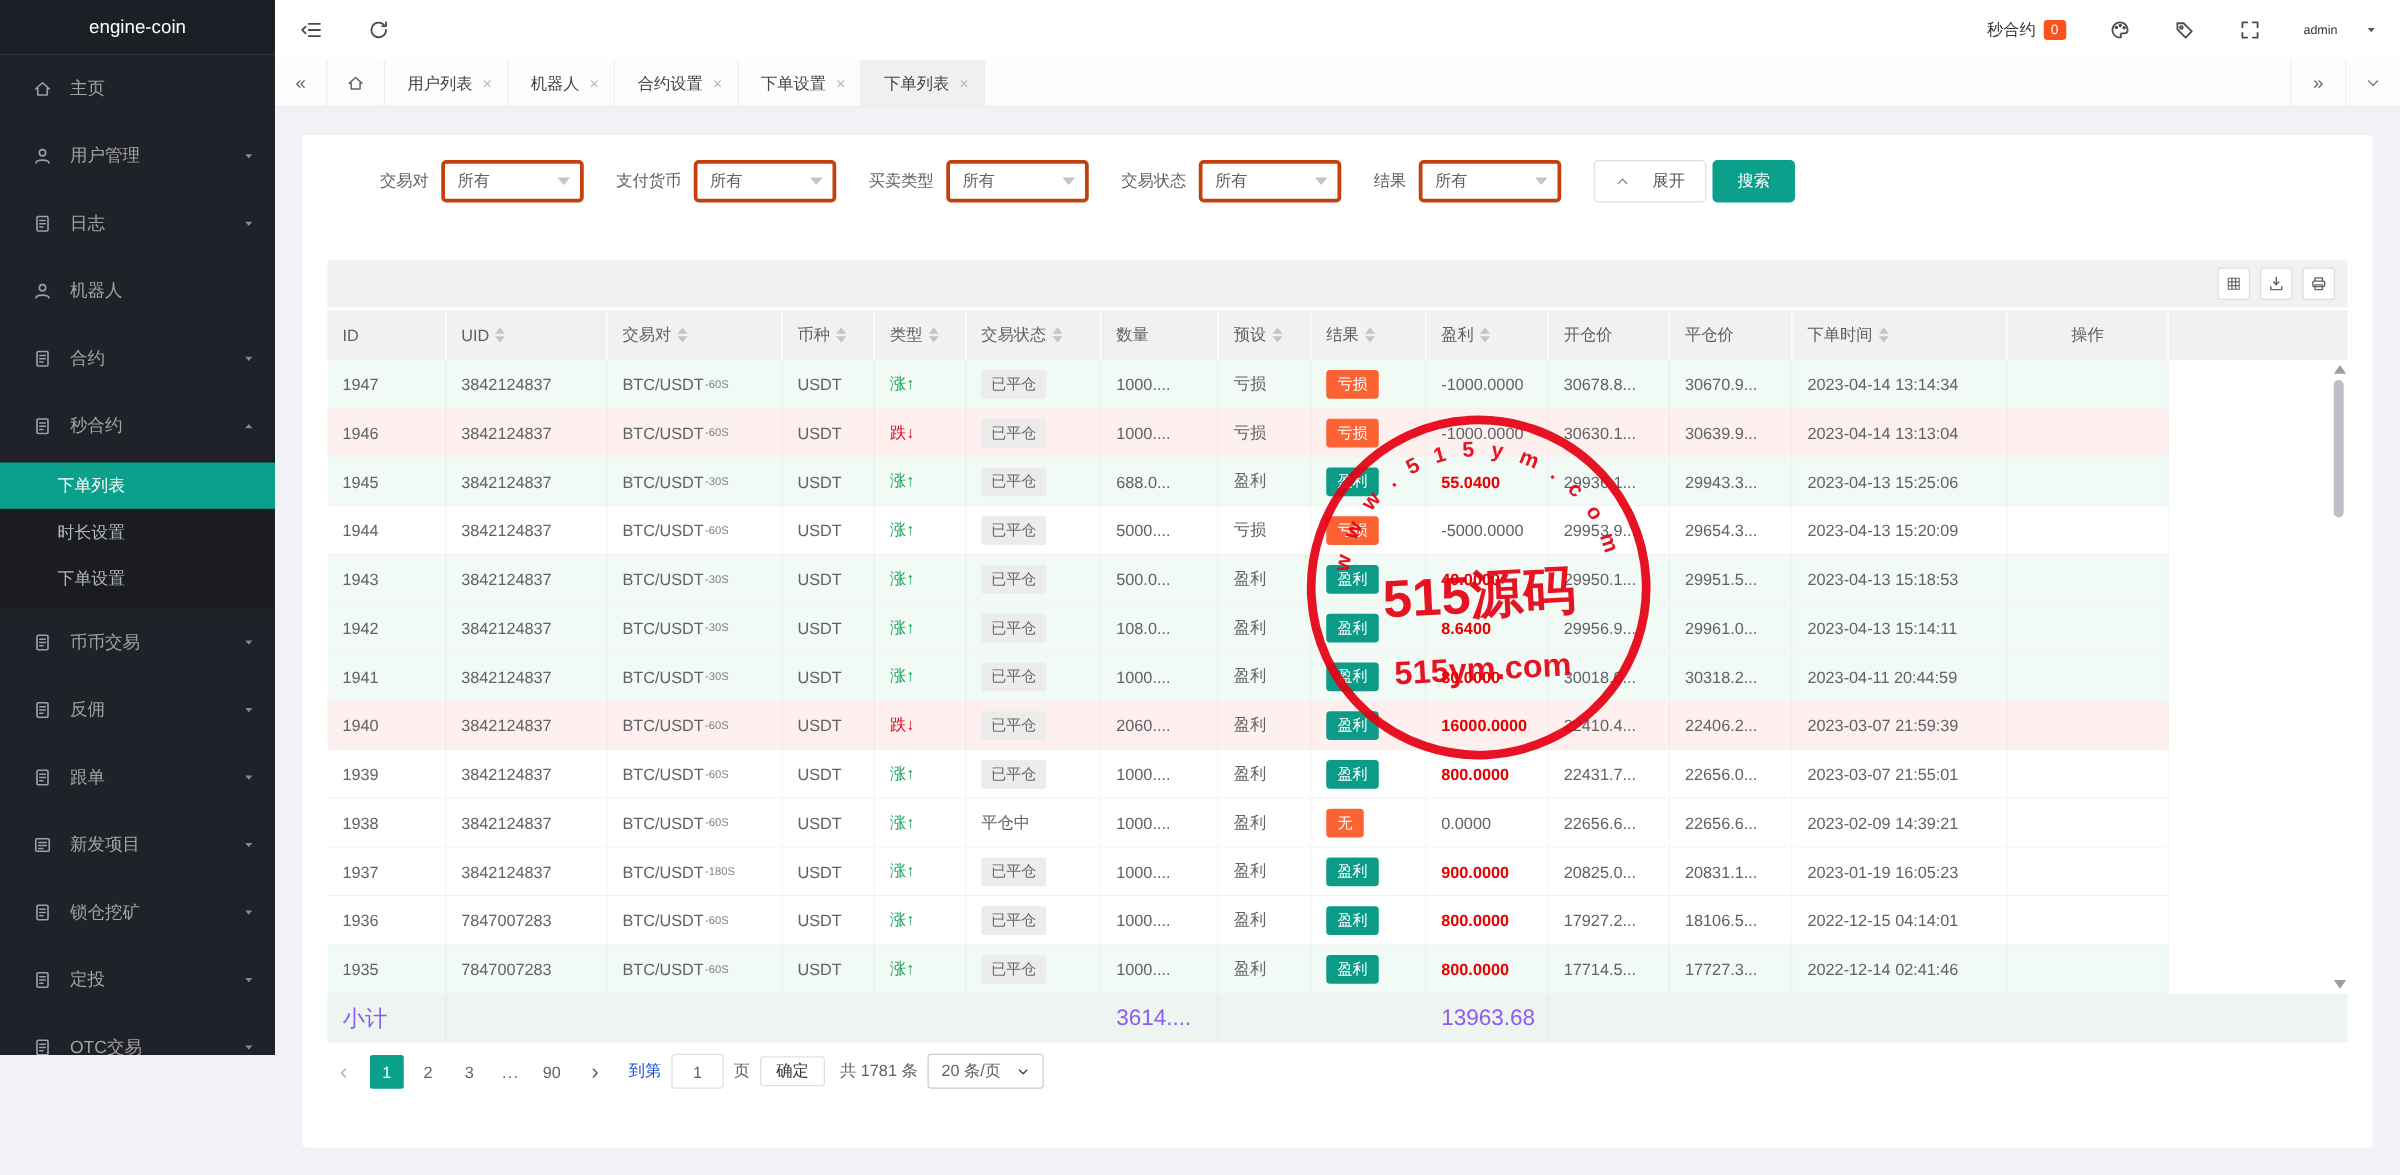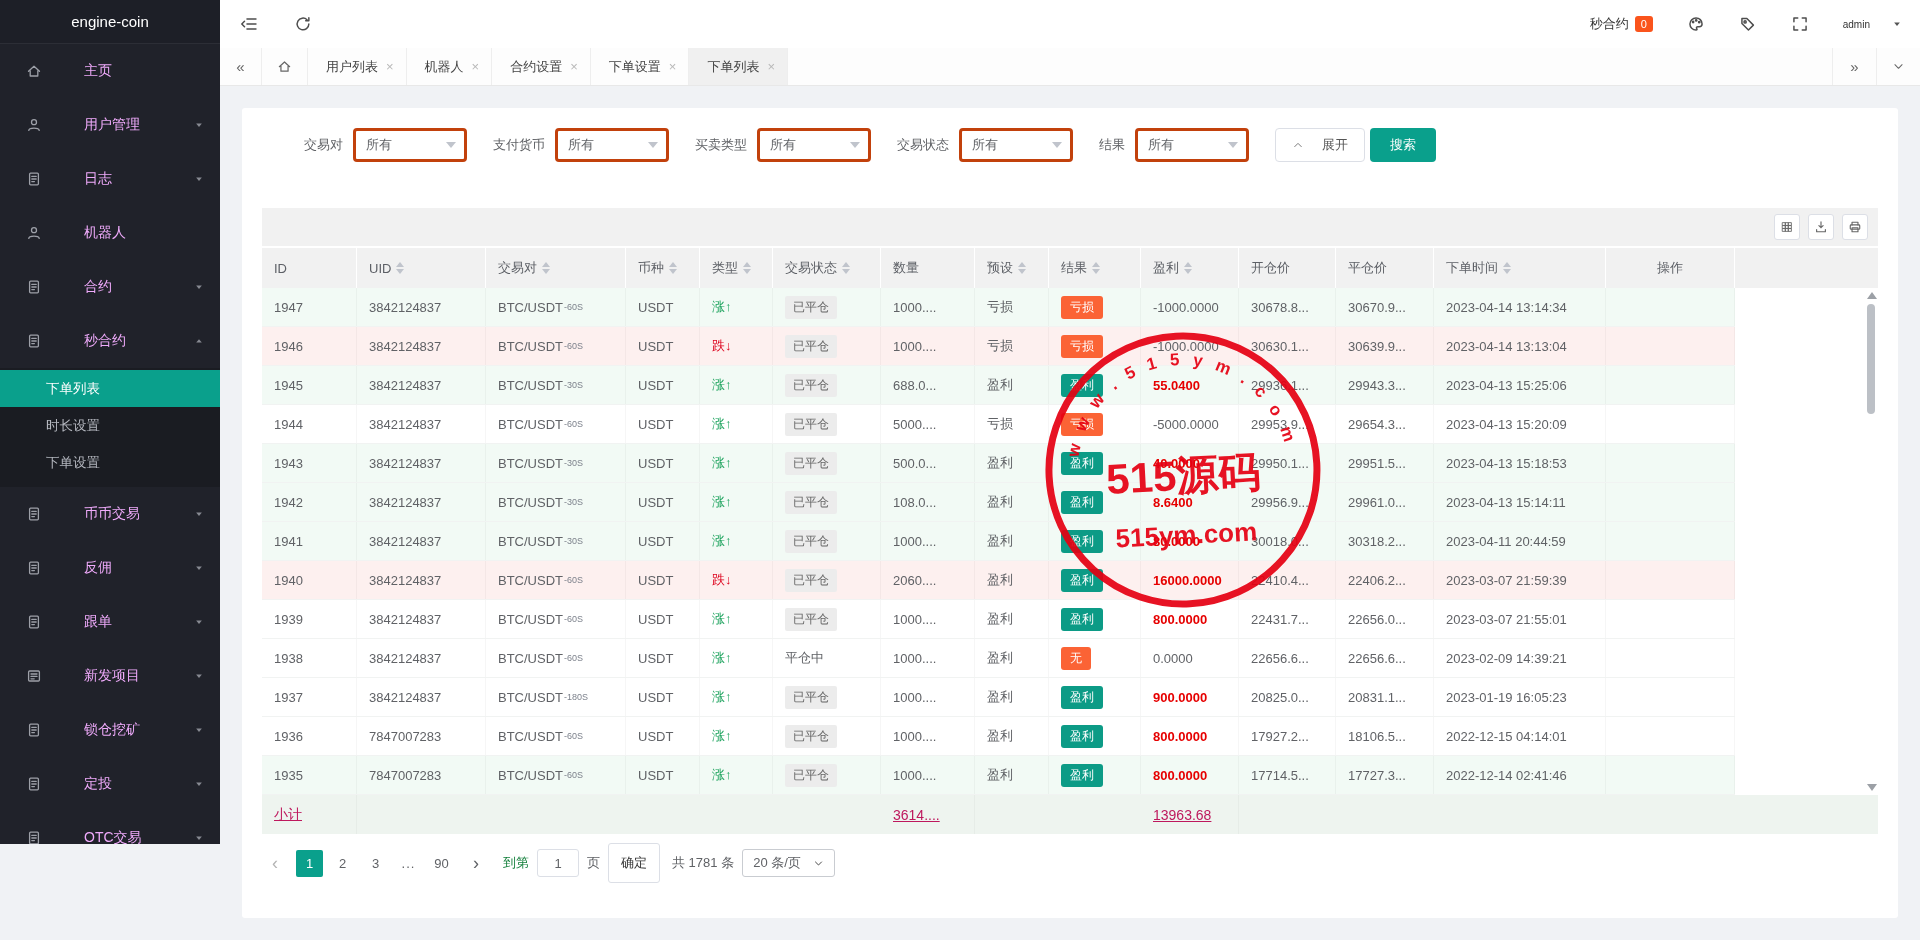--- a/index.html
+++ b/index.html
@@ -5,21 +5,21 @@
   * { margin:0; padding:0; box-sizing:border-box; }
   html,body { width:1920px; height:940px; overflow:hidden;
     font-family:"Liberation Sans","DejaVu Sans",sans-serif; background:#f0f2f5; }
   .app { display:flex; width:1920px; height:940px; }
 
   
   .sidebar { width:220px; height:844px; background:#20222a; flex:0 0 220px; overflow:hidden; }
   .logo { height:44px; line-height:44px; text-align:center; color:#fff; font-size:15px;
           border-bottom:1px solid rgba(255,255,255,.07); background:#1d1f27; }
   .side-item { height:54px; display:flex; align-items:center; padding:0 16px 0 26px;
-               color:#f0abfc; font-size:14px; cursor:pointer;gap:28px; }
+               color:#a3a3a3; font-size:14px; cursor:pointer; }
   .side-item .s-icon { width:16px; height:16px; margin-right:14px; color:#9da0a8; display:inline-flex; }
   .side-item .s-icon svg { width:16px; height:16px; }
   .s-caret { margin-left:auto; display:inline-flex; color:#878a92; }
   .s-caret svg { width:10px; height:10px; }
   .side-sub-wrap { background:#1a1c22; padding:2px 0 6px 0; }
   .side-sub { height:37px; line-height:37px; padding-left:46px; color:#b4b7bf; font-size:13.5px; cursor:pointer; }
   .side-sub.active { background:#0aa08c; color:#fff; }
 
   
   .main { flex:1; display:flex; flex-direction:column; position:relative; }
@@ -90,43 +90,43 @@
   .tcell { font-size:13px; color:#606266; padding-left:12px; white-space:nowrap; overflow:hidden;
            border-right:1px solid rgba(0,0,0,0.035); height:100%; display:flex; align-items:center; }
   .pair-suffix { font-size:9px; margin-left:1px; color:#7d828c; }
   .type-up { color:#1ea35e; } .type-down { color:#dd001b; }
   .badge-gray { background:#ececec; color:#666; font-size:12px; padding:3px 8px; border-radius:2px; }
   .badge-teal { background:#0c9b86; color:#fff; font-size:12px; padding:3px 9px; border-radius:3px; }
   .badge-orange { background:#fb6335; color:#fff; font-size:12px; padding:3px 9px; border-radius:3px; }
   .profit-red { color:#e60000; font-weight:bold; }
 
   .subrow { display:grid; grid-template-columns:var(--cols); height:39px; align-items:center;
-            background:#eef4ef; font-size:14px; color:#be185d;text-decoration:underline; }
+            background:#eef4ef; font-size:18px; color:#8b5cf6; }
   .subrow .scell { padding-left:12px; border-right:1px solid rgba(0,0,0,0.03); height:100%; display:flex; align-items:center; }
 
   
   .vscroll { position:absolute; right:0; top:0; width:14px; height:100%; }
   .vs-arrow { position:absolute; left:3px; width:0; height:0; border-left:5px solid transparent; border-right:5px solid transparent; }
   .vs-up { top:4px; border-bottom:7px solid #9ca0a6; }
   .vs-down { bottom:4px; border-top:7px solid #9ca0a6; }
   .vs-thumb { position:absolute; left:3px; top:16px; width:8px; height:110px; border-radius:4px; background:#bcc0c6; cursor:grab; }
 
   
   .pager { display:flex; align-items:center; gap:8px; margin:9px 20px 0 20px; font-size:13px; color:#606266; }
   .pg-arrow { width:26px; height:28px; display:flex; align-items:center; justify-content:center;
               color:#b4b4b4; font-size:18px; cursor:pointer; }
   .pg-arrow.next { color:#606266; }
   .pg-btn { min-width:27px; height:27px; display:flex; align-items:center; justify-content:center;
             border-radius:2px; cursor:pointer; color:#606266; padding:0 4px; }
   .pg-btn.active { background:#0aa08c; color:#fff; }
   .pg-btn.ellipsis { cursor:default; letter-spacing:1px; }
-  .pg-jump { color:#15803d; margin-left:6px; }
+  .pg-jump { color:#1d4ed8; margin-left:6px; }
   .pg-input { width:42px; height:28px; border:1px solid #dcdfe6; border-radius:3px; text-align:center;
               font-size:13px; color:#606266; background:#fff; }
-  .pg-confirm { height:40px; padding:0 12px; background:#fff; border:1px solid #dcdfe6; border-radius:3px;
+  .pg-confirm { height:24px; padding:0 12px; background:#fff; border:1px solid #dcdfe6; border-radius:3px;
                 font-size:13px; color:#333; cursor:pointer; }
   .pg-total { margin-left:4px; }
   .pg-size { height:28px; border:1px solid #c9ccd1; border-radius:3px; background:#fff; display:flex;
              align-items:center; gap:12px; padding:0 10px; cursor:pointer; }
   .pg-size svg { width:11px; height:11px; color:#333; }
 
   
   .stamp { position:absolute; left:812px; top:318px; width:302px; height:306px; pointer-events:none;
            opacity:.92; z-index:50; transform:rotate(-3deg); }
   .stamp text, .stamp textPath { fill:#e60012; font-family:"Liberation Sans","DejaVu Sans",sans-serif; }

